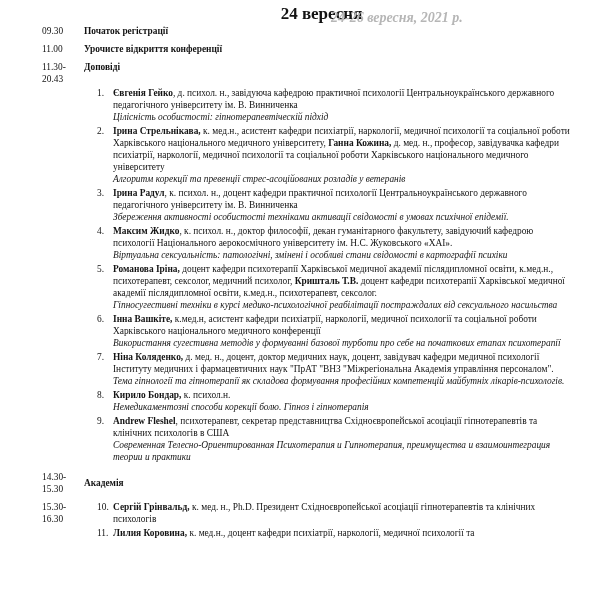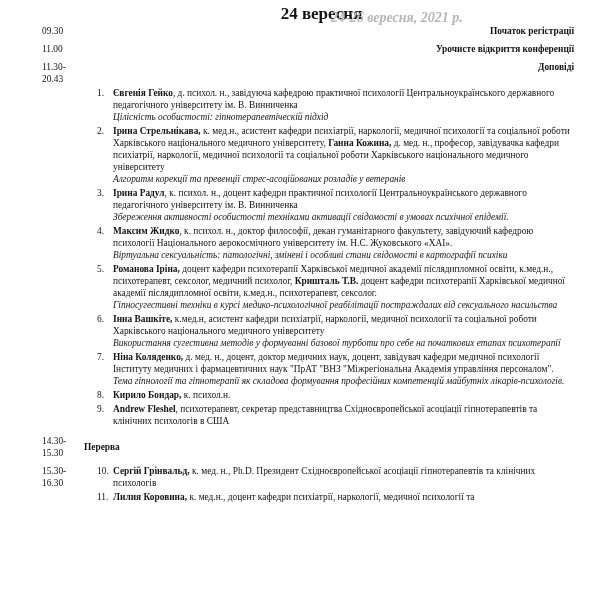--- a/index.html
+++ b/index.html
@@ -15,21 +15,21 @@
   .watermark {
     position:absolute; left:331px; top:8px;
     color:#b6b6b6; font-style:italic; font-weight:bold;
     font-size:14px; white-space:nowrap;
   }
   .program { margin-top:2px; }
   .session { display:flex; margin-bottom:6px; }
   .time { flex:none; width:42px; margin-left:42px; font-weight:normal; }
   .content { flex:1; padding-right:26px; }
   .session.center .content { display:flex; align-items:center; }
-  .label { font-weight:bold;text-align:right; }
+  .label { font-weight:bold; }
   .items { margin-left:13px; }
   .label + .items { margin-top:14px; }
   .item { padding-left:16px; text-indent:-16px; margin-bottom:2px; }
   .num { display:inline-block; min-width:12px; margin-right:4px; text-indent:0; }
   .b { font-weight:bold; }
   .topic { font-style:italic; text-indent:0; }
 </style>
 </head>
 <body>
 
@@ -61,34 +61,34 @@
         <div>20.43</div>
       </div>
       <div class="content">
         <div class="label">Доповіді</div>
         <div class="items">
           <div class="item"><span class="num">1.</span><span class="b">Євгенія Гейко</span><span>, д. психол. н., завідуюча кафедрою практичної психології Центральноукраїнського державного педагогічного університету ім. В. Винниченка</span><div class="topic">Цілісність особистості: гіпнотерапевтіческій підхід</div></div>
           <div class="item"><span class="num">2.</span><span class="b">Ірина Стрельнікава,</span><span> к. мед.н., асистент кафедри психіатрії, наркології, медичної психології та соціальної роботи Харківського національного медичного університету, </span><span class="b">Ганна Кожина,</span><span> д. мед. н., професор, завідувачка кафедри психіатрії, наркології, медичної психології та соціальної роботи Харківського національного медичного університету</span><div class="topic">Алгоритм корекції та превенції стрес-асоційованих розладів у ветеранів</div></div>
           <div class="item"><span class="num">3.</span><span class="b">Ірина Радул</span><span>, к. психол. н., доцент кафедри практичної психології Центральноукраїнського державного педагогічного університету ім. В. Винниченка</span><div class="topic">Збереження активності особистості техніками активації свідомості в умовах психічної епідемії.</div></div>
           <div class="item"><span class="num">4.</span><span class="b">Максим Жидко</span><span>, к. психол. н., доктор философії, декан гуманітарного факультету, завідуючий кафедрою психології Національного аерокосмічного університету ім. Н.С. Жуковського «ХАІ».</span><div class="topic">Віртуальна сексуальність: патологічні, змінені і особливі стани свідомості в картографії психіки</div></div>
           <div class="item"><span class="num">5.</span><span class="b">Романова Іріна,</span><span> доцент кафедри психотерапії Харківської медичної академії післядипломної освіти, к.мед.н., психотерапевт, сексолог, медичний психолог, </span><span class="b">Кришталь Т.В.</span><span> доцент кафедри психотерапії Харківської медичної академії післядипломної освіти, к.мед.н., психотерапевт, сексолог.</span><div class="topic">Гіпносугестивні техніки в курсі медико-психологічної реабілітації постраждалих від сексуального насильства</div></div>
-          <div class="item"><span class="num">6.</span><span class="b">Інна Вашкіте,</span><span> к.мед.н, асистент кафедри психіатрії, наркології, медичної психології та соціальної роботи Харківського національного медичного університету</span><div class="topic">Використання сугестивна методів у формуванні базової турботи про себе на початкових етапах психотерапії</div></div>
+          <div class="item"><span class="num">6.</span><span class="b">Інна Вашкіте,</span><span> к.мед.н, асистент кафедри психіатрії, наркології, медичної психології та соціальної роботи Харківського національного медичного конференції</span><div class="topic">Використання сугестивна методів у формуванні базової турботи про себе на початкових етапах психотерапії</div></div>
           <div class="item"><span class="num">7.</span><span class="b">Ніна Коляденко,</span><span> д. мед. н., доцент, доктор медичних наук, доцент, завідувач кафедри медичної психології Інституту медичних і фармацевтичних наук "ПрАТ "ВНЗ "Міжрегіональна Академія управління персоналом".</span><div class="topic">Тема гіпнології та гіпнотерапії як складова формування професійних компетенцій майбутніх лікарів-психологів.</div></div>
-          <div class="item"><span class="num">8.</span><span class="b">Кирило Бондар,</span><span> к. психол.н.</span></div>
-          <div class="item"><span class="num">9.</span><span class="b">Andrew Fleshel</span><span>, психотерапевт, секретар представництва Східноєвропейської асоціації гіпнотерапевтів та клінічних психологів в США</span></div>
+          <div class="item"><span class="num">8.</span><span class="b">Кирило Бондар,</span><span> к. психол.н.</span><div class="topic">Немедикаментозні способи корекції болю. Гіпноз і гіпнотерапія</div></div>
+          <div class="item"><span class="num">9.</span><span class="b">Andrew Fleshel</span><span>, психотерапевт, секретар представництва Східноєвропейської асоціації гіпнотерапевтів та клінічних психологів в США</span><div class="topic">Современная Телесно-Ориентированная Психотерапия и Гипнотерапия, преимущества и взаимоинтеграция теории и практики</div></div>
         </div>
       </div>
     </div>
     <div class="session center">
       <div class="time">
         <div>14.30-</div>
         <div>15.30</div>
       </div>
       <div class="content">
-        <div class="label">Перерва</div>
+        <div class="label">Академія</div>
       </div>
     </div>
     <div class="session">
       <div class="time">
         <div>15.30-</div>
         <div>16.30</div>
       </div>
       <div class="content">
         <div class="items">
           <div class="item"><span class="num">10.</span><span class="b">Сергій Грінвальд,</span><span> к. мед. н., Ph.D. Президент Східноєвропейської асоціації гіпнотерапевтів та клінічних психологів</span></div>

